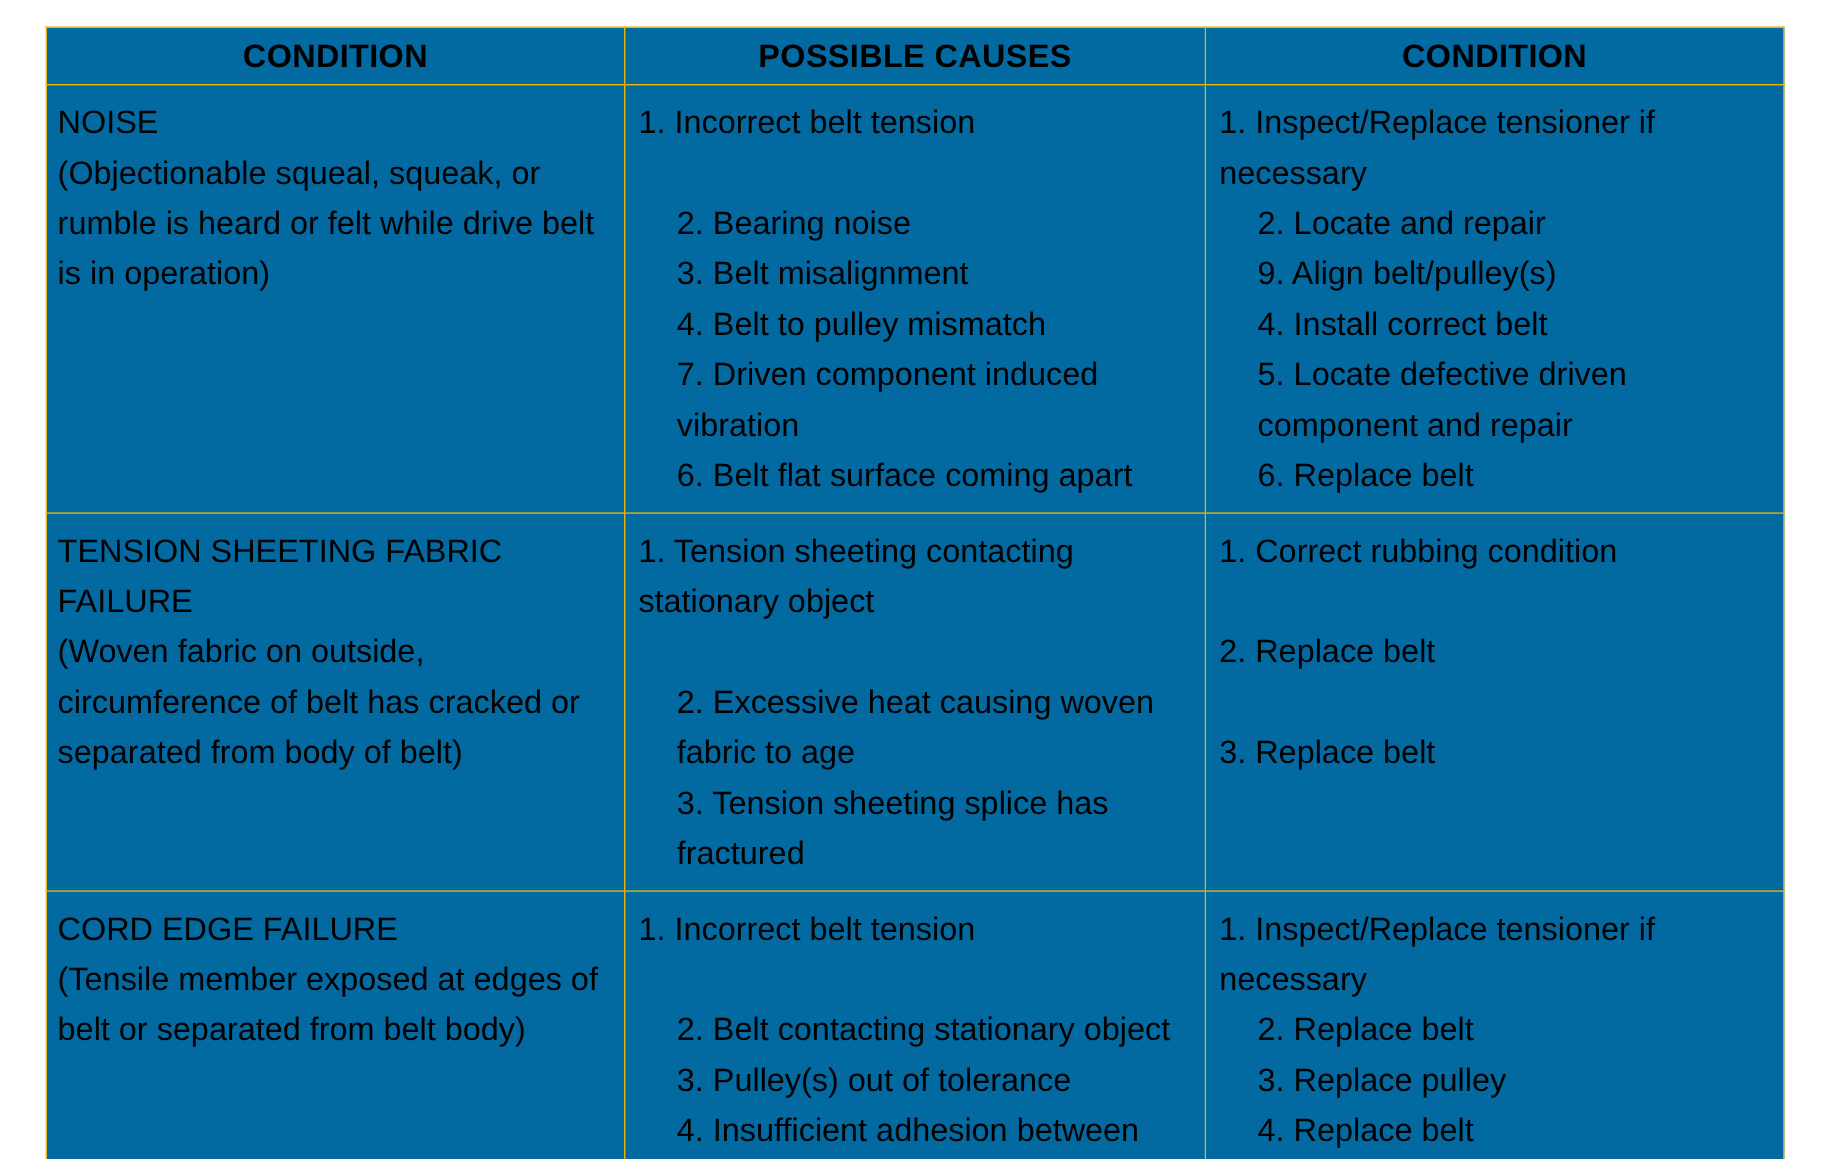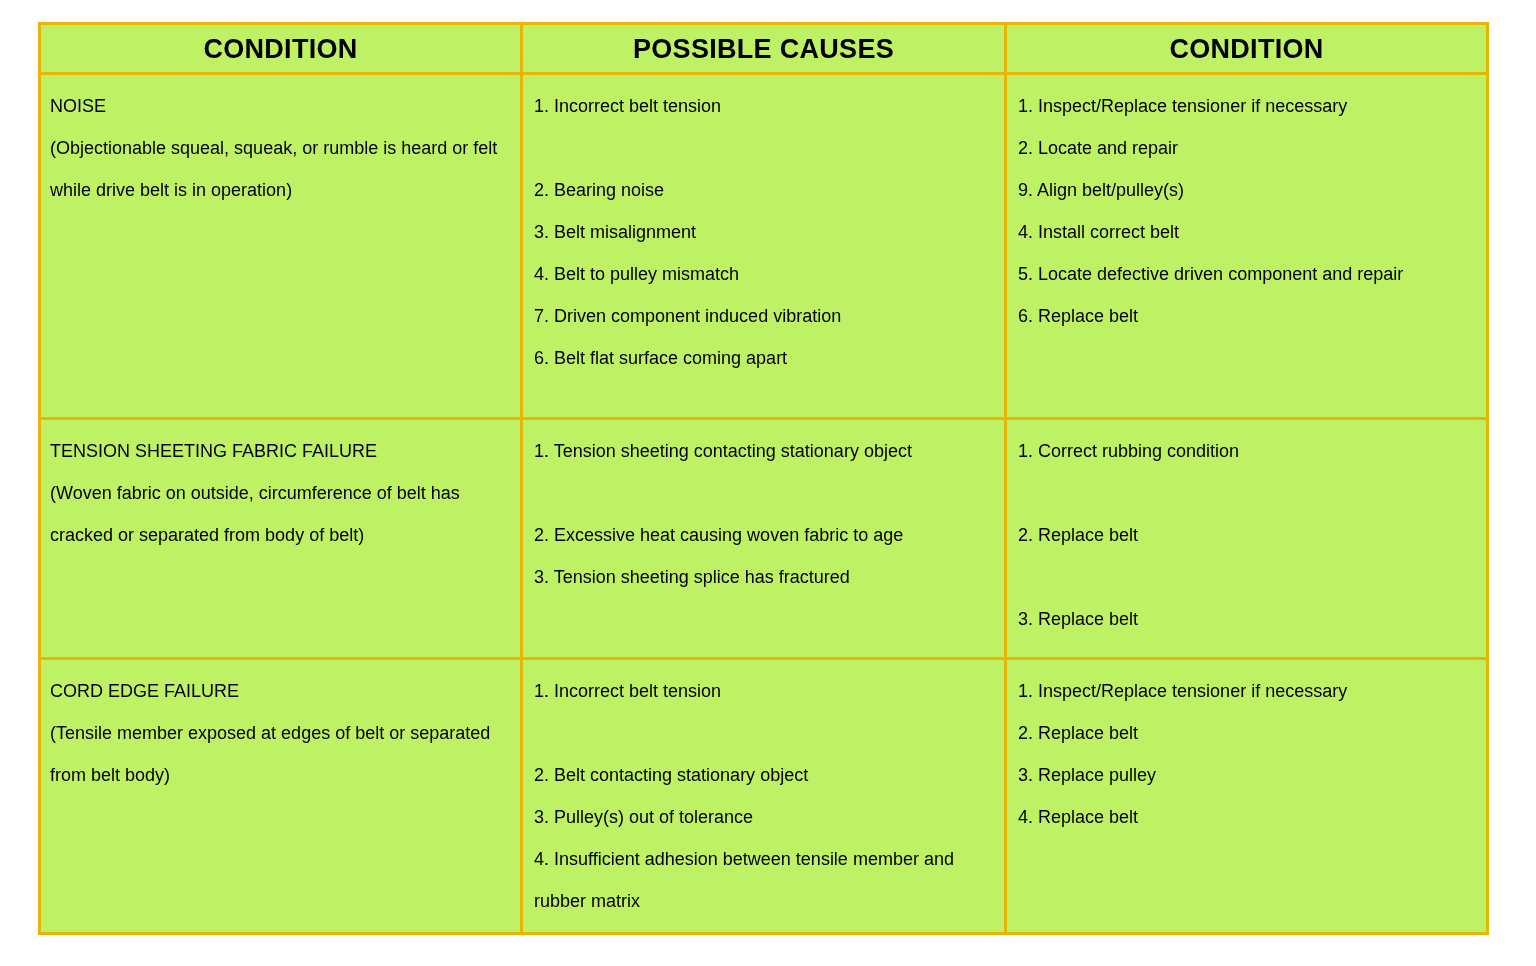--- a/index.html
+++ b/index.html
@@ -29,49 +29,49 @@
     border-collapse: collapse;
     table-layout: fixed;
     background: #ffffff;
   }
   table.troubleshoot col.c-condition { width: 482px; }
   table.troubleshoot col.c-causes    { width: 484px; }
   table.troubleshoot col.c-correct   { width: 482px; }
 
   table.troubleshoot th,
   table.troubleshoot td {
-    border: 3px solid #eab308;
+    border: 1px solid #eab308;
     vertical-align: top;
     padding: 0;
-    background: #bef264;
+    background: #0369a1;
   }
   table.troubleshoot thead th {
     text-align: center;
     font-weight: bold;
     font-size: 27px;
     line-height: 30px;
     letter-spacing: 0.3px;
     padding: 9px 4px 8px 4px;
     height: 30px;
   }
   .cell {
     padding: 10px 10px 10px 11px;
-    font-size: 18px;
+    font-size: 27px;
     line-height: 42px;
     font-weight: normal;
   }
   .cell.condition-cell { padding-left: 9px; }
   .row-noise   .cell { min-height: 322px; }
   .row-tension .cell { min-height: 217px; }
   .row-cord    .cell { min-height: 212px; }
 
   .line { white-space: normal; }
   .gap { height: 42px; }
   .item { margin: 0; }
-  .item + .item { margin-top: 0; }
+  .item + .item { margin-top: 0; margin-left: 32px; }
   .item.spaced { margin-top: 42px; }
 </style>
 </head>
 <body>
 
 <div class="page">
 
   <table class="troubleshoot">
     <colgroup>
       <col class="c-condition">

